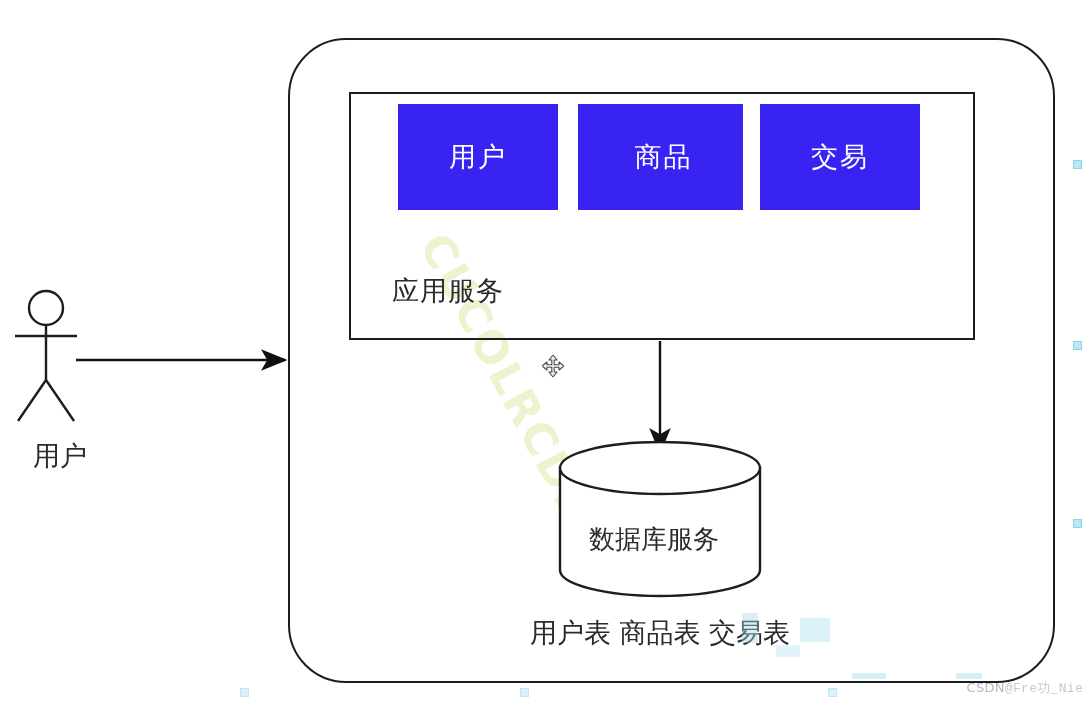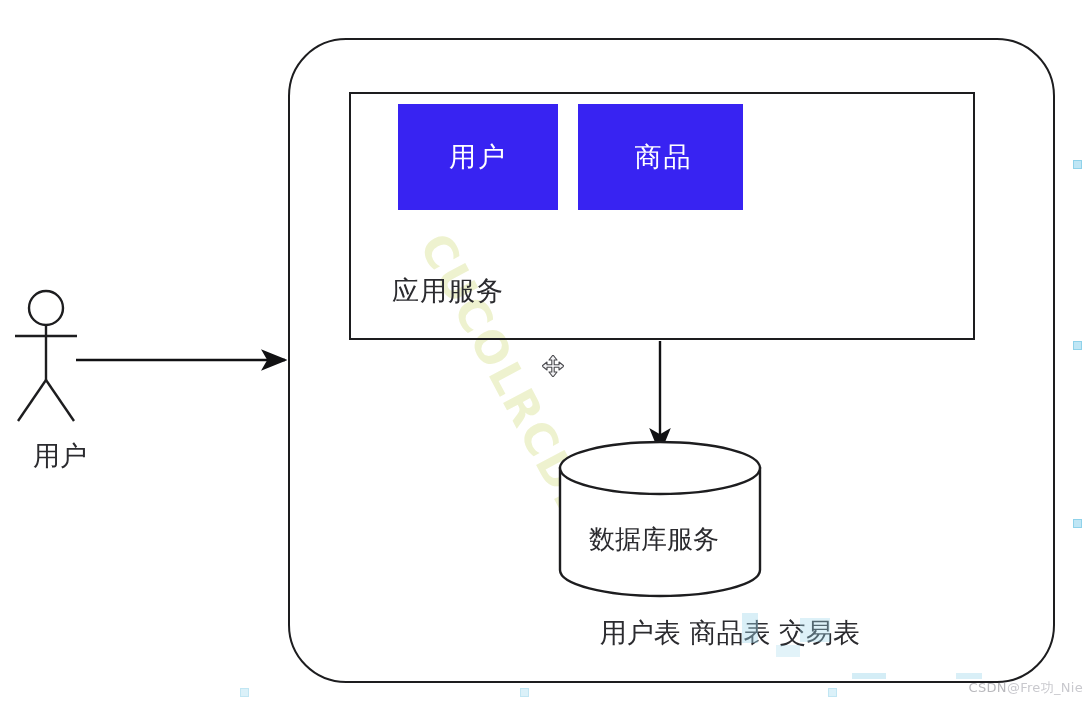--- a/index.html
+++ b/index.html
@@ -136,21 +136,21 @@
     font-size: 26px;
     color: #2b2b2f;
     letter-spacing: 0px;
     white-space: nowrap;
   }
   .db-tables-label {
     position: absolute;
     left: 460px;
     top: 615px;
     width: 400px;
-    text-align: right;
+    text-align: center;
     font-size: 27px;
     color: #2b2b2f;
     white-space: nowrap;
   }
 
   
   .move-cursor {
     position: absolute;
     left: 542px;
     top: 355px;
@@ -181,36 +181,38 @@
     position: absolute;
     right: 6px;
     bottom: 4px;
     font-size: 13px;
     color: #b9b9bd;
     white-space: nowrap;
     letter-spacing: .3px;
   }
   .csdn-watermark .wm-over {
     color: #c9c9ce;
+    font-family: Liberation Mono, monospace;
   }
 </style>
 </head>
 <body>
 
 <div id="canvas">
 
   <div class="wm-diagonal">CUCOLRCDD</div>
 
   <div class="server-boundary"></div>
 
   <div class="app-service-box"></div>
   <div class="app-service-label">应用服务</div>
 
   <div class="module module-0">用户</div>
   <div class="module module-1">商品</div>
+  <div class="module module-2">交易</div>
 
   <div class="actor">
     <svg width="100" height="140" viewBox="0 0 100 140">
       <circle cx="36" cy="22" r="17" fill="none" stroke="#1d1d1f" stroke-width="2.4"></circle>
       <line x1="36" y1="39" x2="36" y2="94" stroke="#1d1d1f" stroke-width="2.4"></line>
       <line x1="5" y1="50" x2="67" y2="50" stroke="#1d1d1f" stroke-width="2.4"></line>
       <line x1="36" y1="94" x2="8" y2="135" stroke="#1d1d1f" stroke-width="2.4"></line>
       <line x1="36" y1="94" x2="64" y2="135" stroke="#1d1d1f" stroke-width="2.4"></line>
     </svg>
   </div>

